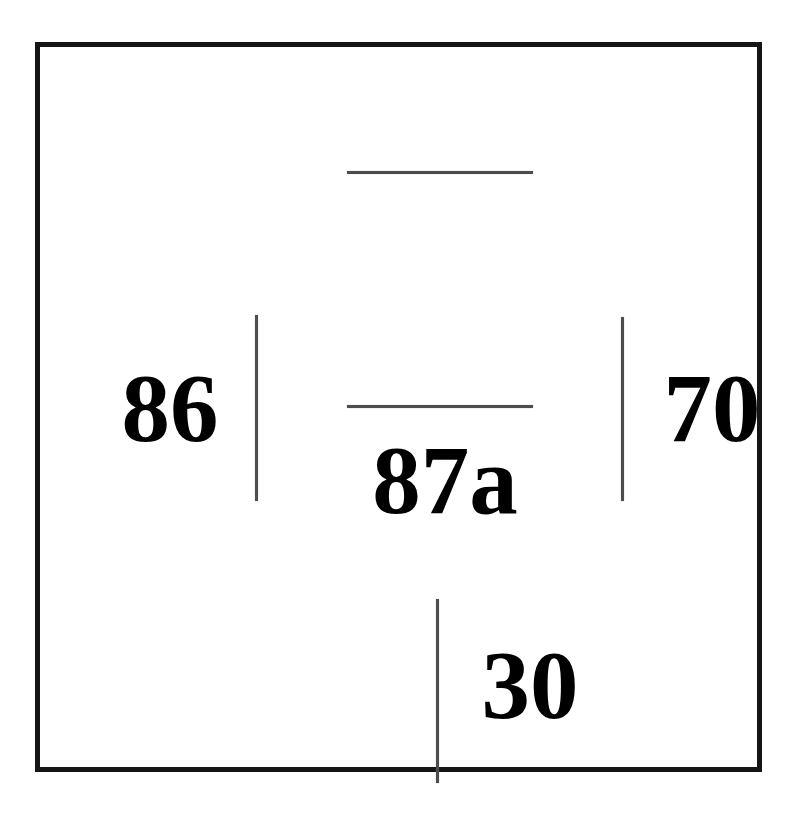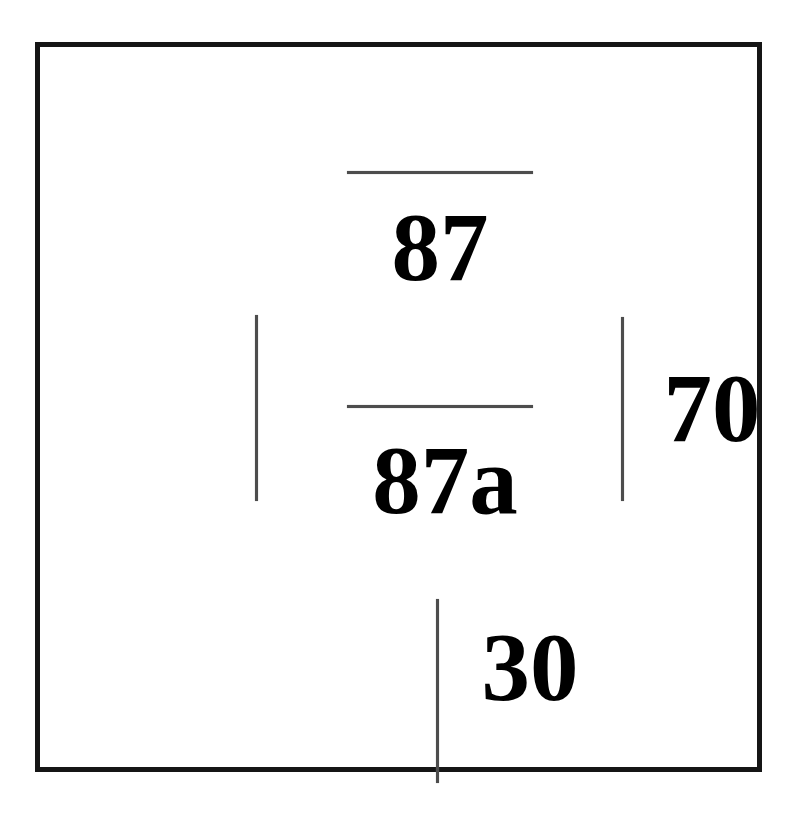--- a/index.html
+++ b/index.html
@@ -46,35 +46,35 @@
   .line-87   { left: 307px; top: 124px; width: 186px; }
   .line-87a  { left: 307px; top: 358px; width: 186px; }
   .line-86   { left: 215px; top: 268px; height: 186px; }
   .line-85   { left: 581px; top: 270px; height: 184px; }
   .line-30   { left: 396px; top: 552px; height: 184px; }
   
   .label-87  { left: 400px; top: 200px; }
   .label-87a { left: 405px; top: 433px; }
   .label-86  { left: 130px; top: 361px; }
   .label-85  { left: 672px; top: 361px; }
-  .label-30  { left: 490px; top: 620px; }
+  .label-30  { left: 490px; top: 638px; }
 </style>
 </head>
 <body>
 
 <div class="canvas">
   <div class="relay-outline">
 
     <div class="pin-line hline line-87"></div>
-    <div class="pin-label label-87">87</div>
 
     <div class="pin-line hline line-87a"></div>
     <div class="pin-label label-87a">87a</div>
 
     <div class="pin-line vline line-86"></div>
+    <div class="pin-label label-86">86</div>
 
     <div class="pin-line vline line-85"></div>
     <div class="pin-label label-85">70</div>
 
     <div class="pin-line vline line-30"></div>
     <div class="pin-label label-30">30</div>
 
   </div>
 </div>
 

